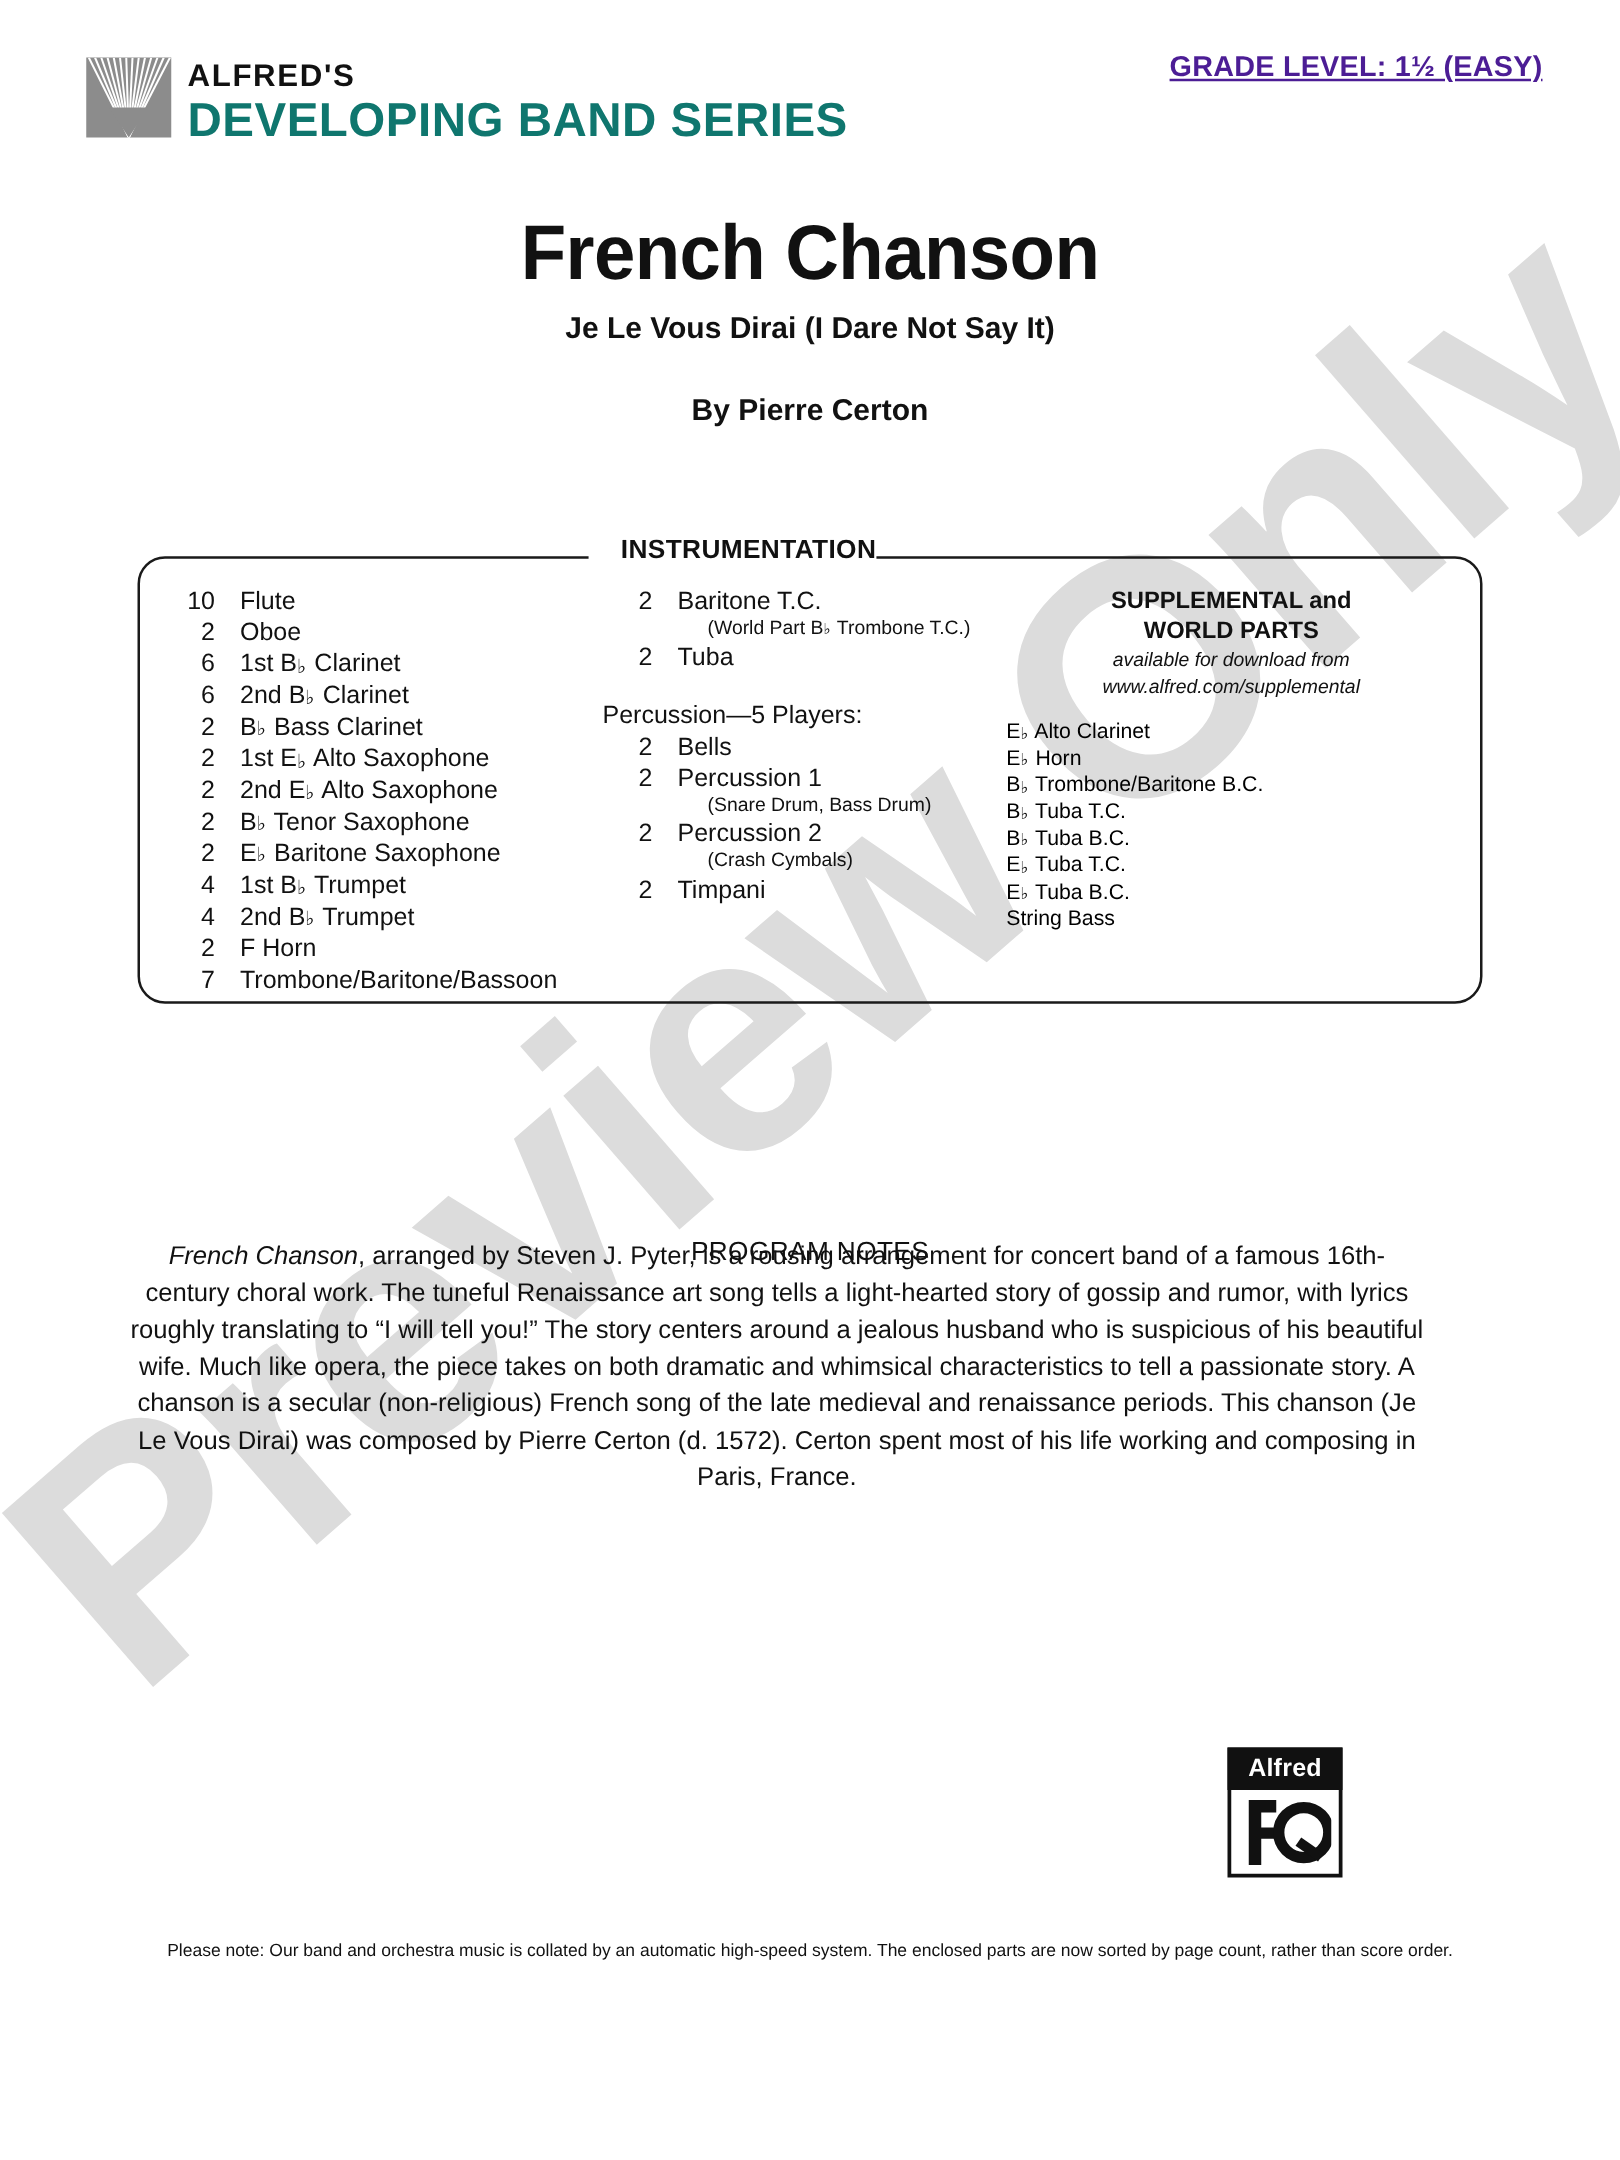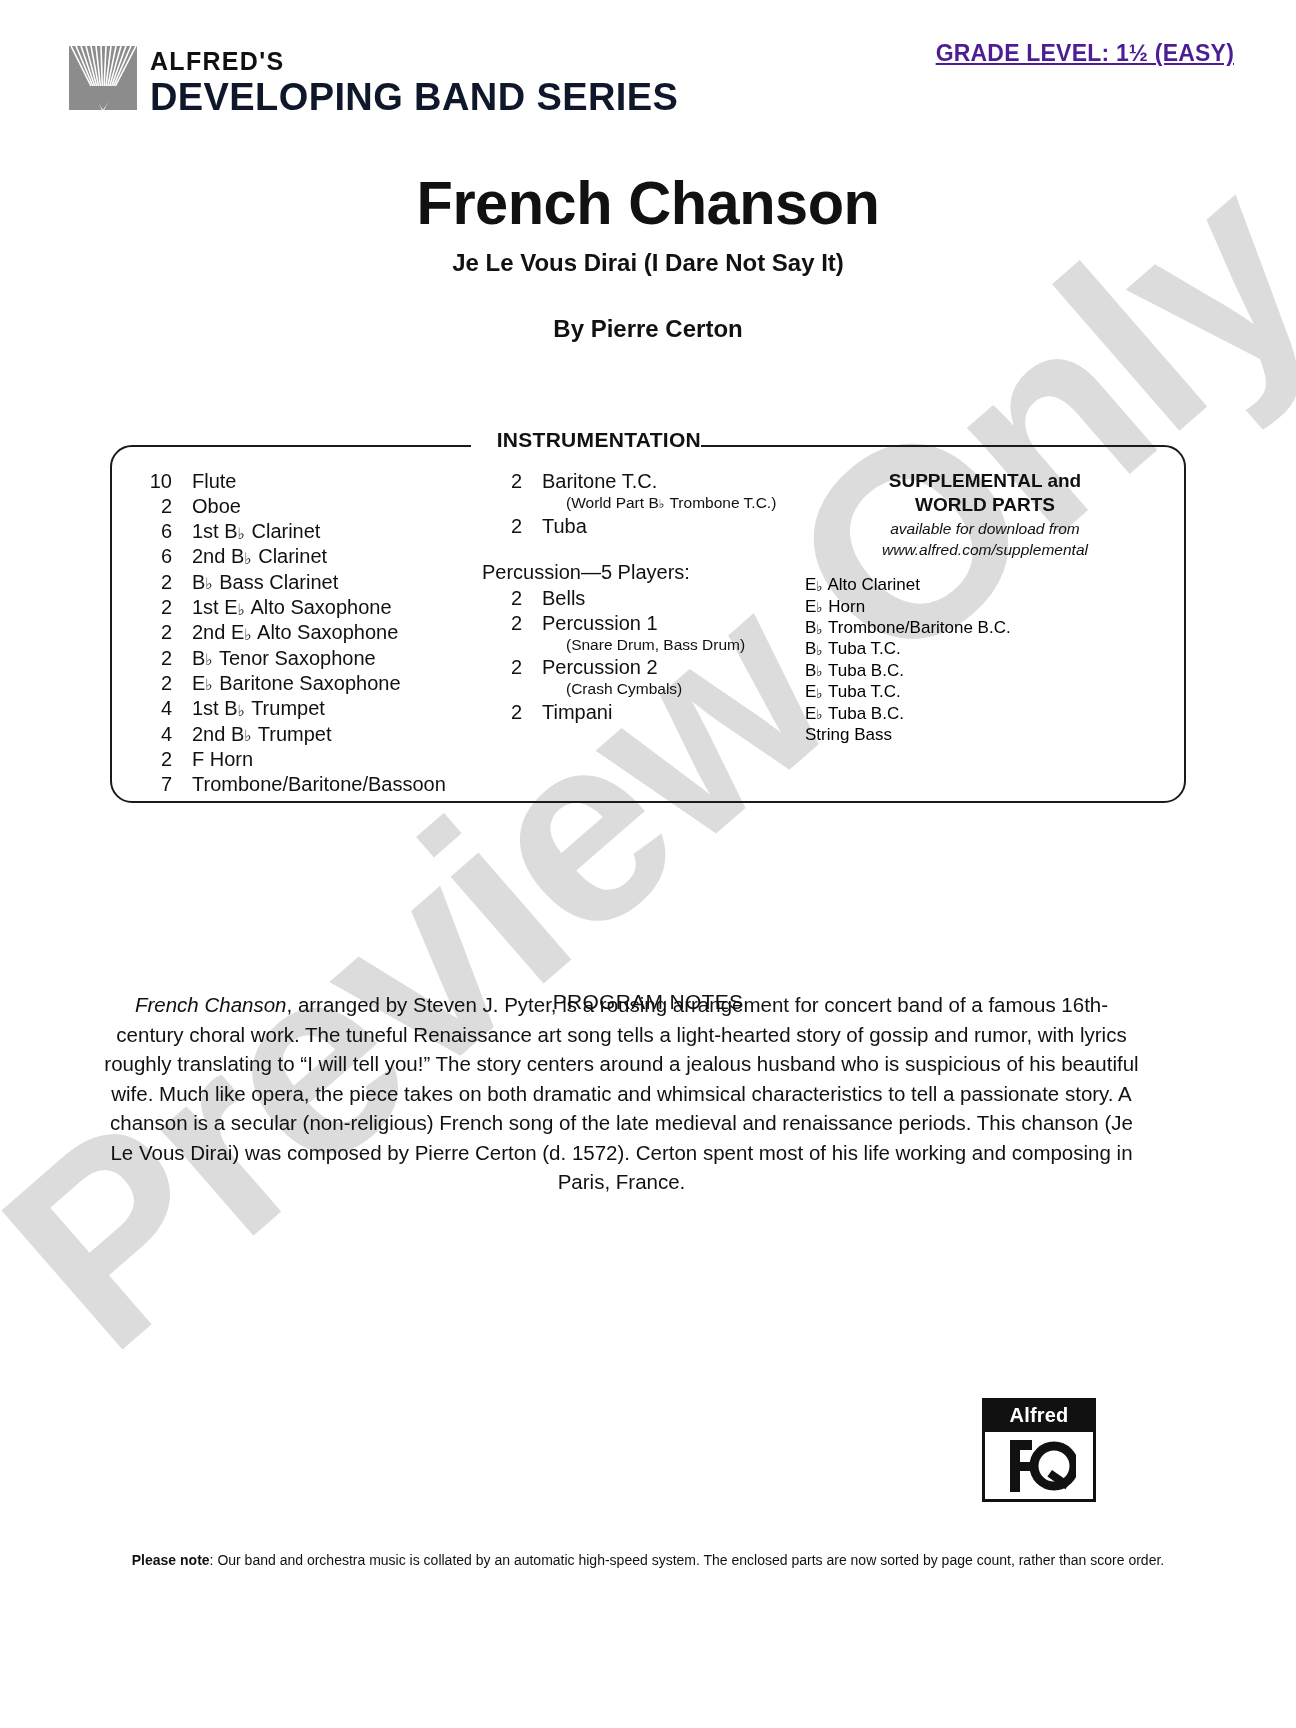--- a/index.html
+++ b/index.html
@@ -55,21 +55,21 @@
     line-height:1;
   }
   .brand .l1{
     font-size:25px;font-weight:700;letter-spacing:1.3px;
     font-family:"Liberation Sans", sans-serif;
     color:#111;
   }
   .brand .l2{
     font-size:38px;font-weight:700;letter-spacing:0.4px;
     margin-top:4px;
-    color:#0f172a;
+    color:#0f766e;
   }
   .grade{
     position:absolute;right:62px;top:40px;
     font-size:23px;font-weight:700;letter-spacing:0.2px;
     color:#4c1d95;
     white-space:nowrap;
     text-decoration:underline;
   }
 
   
@@ -185,21 +185,21 @@
   .pn-body{
     position:absolute;left:104px;top:990px;width:1035px;
     font-size:20.5px;line-height:1.44;
     color:#111;
     text-align:center;
   }
   .pn-body i{font-style:italic;}
 
   
   .alfred{
-    position:absolute;left:982px;top:1398px;width:114px;height:104px;
+    position:absolute;left:982px;top:1398px;width:92px;height:104px;
     background:#fff;
   }
   .alfred .box{
     position:absolute;inset:0;
     border:3px solid #111;
     box-sizing:border-box;
   }
   .alfred .word{
     position:absolute;left:0;top:0;width:100%;height:34px;
     background:#111;color:#fff;
@@ -211,21 +211,21 @@
     position:absolute;left:0;top:34px;width:100%;height:67px;
     display:flex;align-items:center;justify-content:center;
   }
 
   
   .footer{
     position:absolute;left:0;top:1552px;width:1296px;
     text-align:center;
     font-size:14px;color:#111;
   }
-  .footer b{font-weight:700;}
+  .footer b{font-weight:400;}
 </style>
 </head>
 <body>
 
 <div class="page">
 
   <div class="watermark">
     <span>Preview Only</span>
   </div>
 

